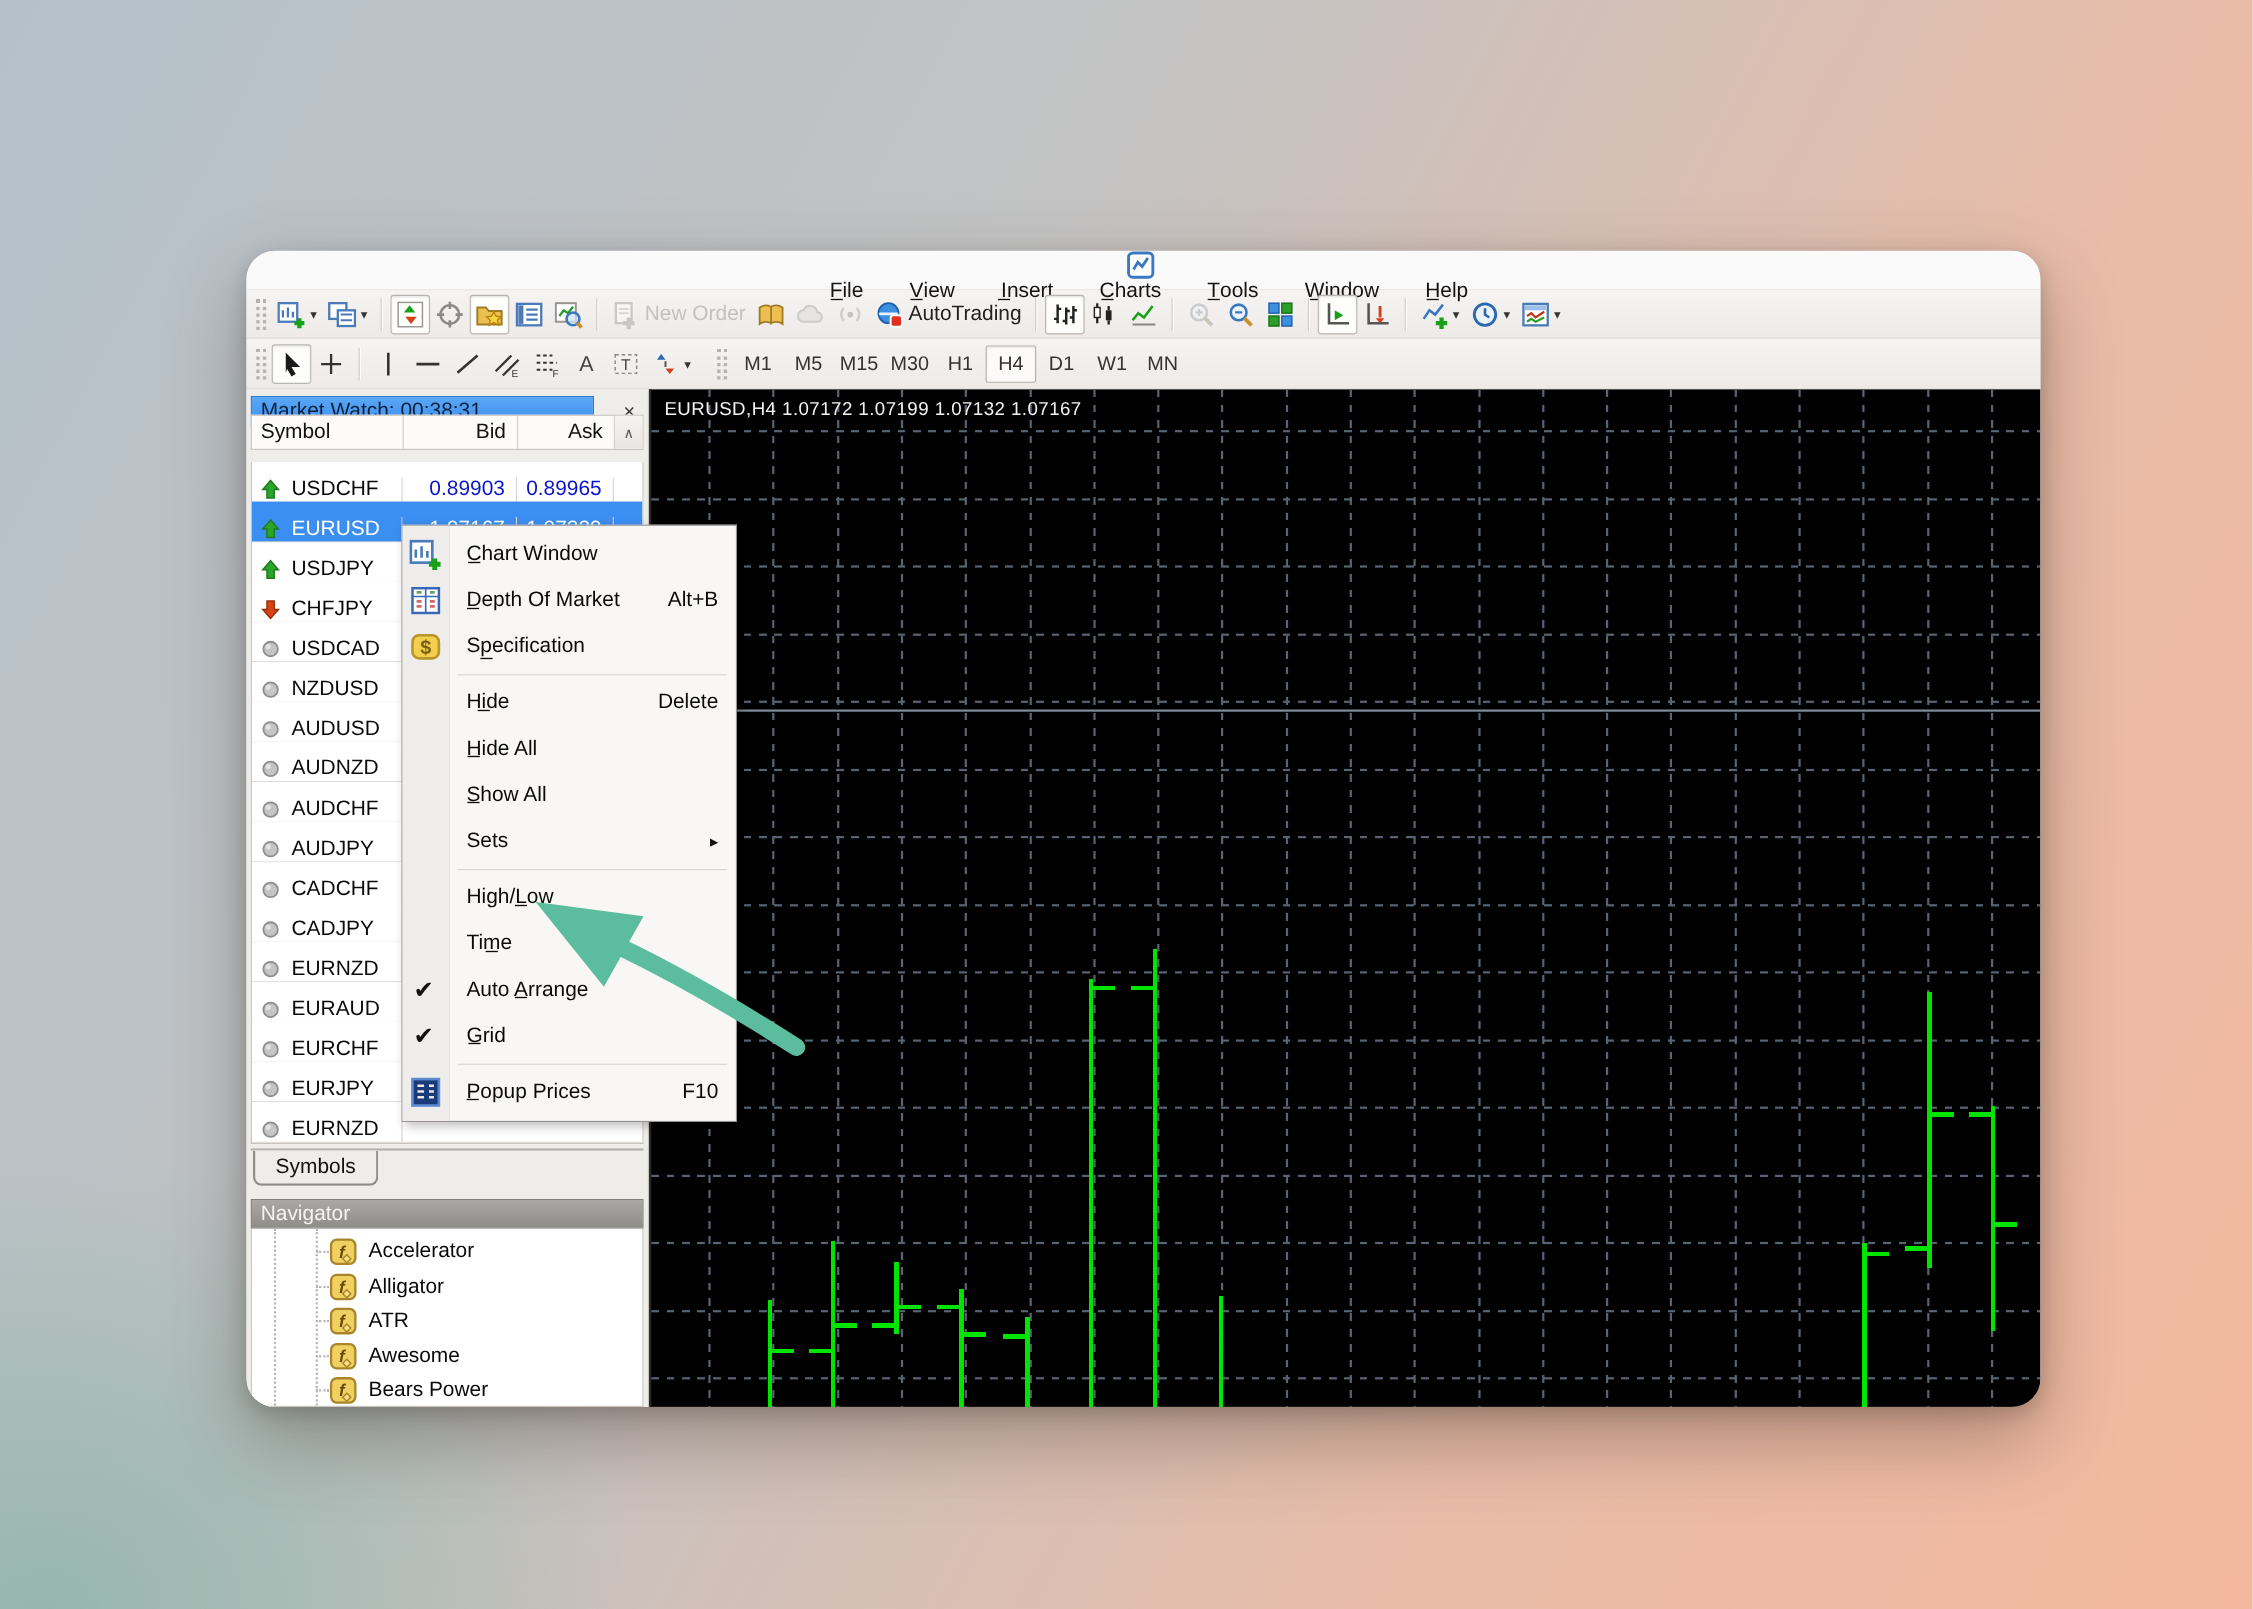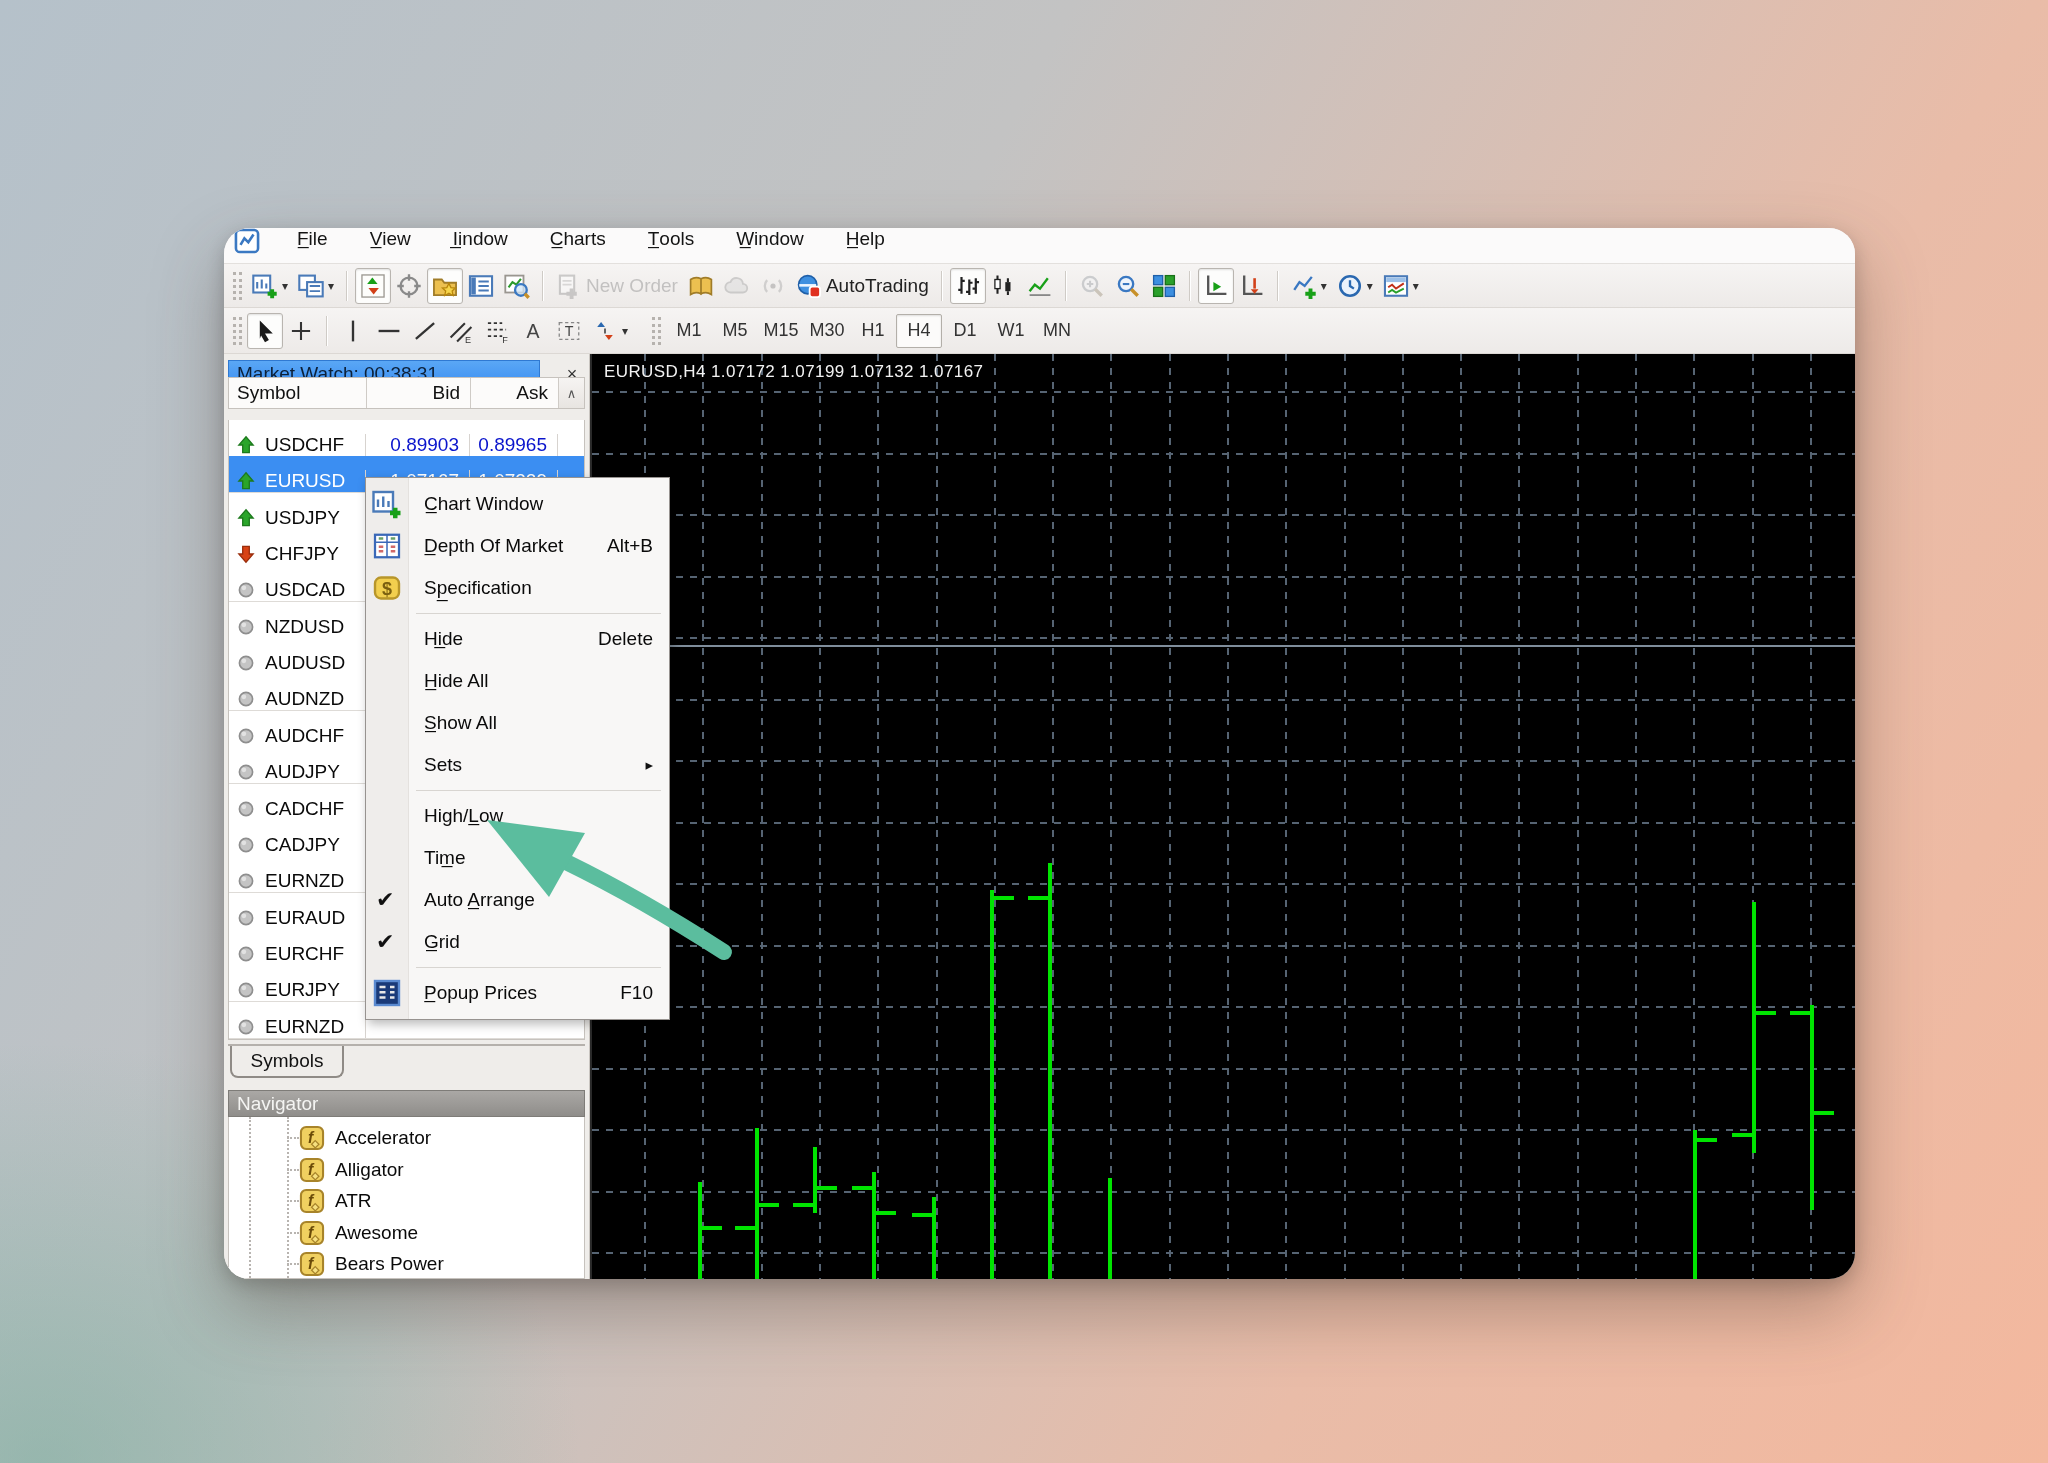--- a/index.html
+++ b/index.html
@@ -8,21 +8,21 @@
   .stage { position:relative; width:2048px; height:1463px;
     background:
       radial-gradient(900px 700px at 2% 100%, rgba(110,170,150,.50), rgba(110,170,150,0) 60%),
       linear-gradient(118deg, #b5c1ca 0%, #c3c3c3 38%, #e9bca8 72%, #f3b89e 100%);
   }
   .window { position:absolute; left:224px; top:228px; width:1631px; height:1051px;
     background:#f0eeec; border-radius:26px; overflow:hidden;
     box-shadow:0 30px 70px rgba(70,55,45,.38), 0 6px 18px rgba(0,0,0,.18); }
   
   .menubar { height:36px; background:#fbfafa; border-bottom:1px solid #e3e0dd;
-    display:flex; align-items:flex-start; padding-left:10px; }
+    display:flex; align-items:center; padding-left:10px;flex-direction:column; }
   .menubar .logo { width:26px; height:26px; margin-right:16px; display:flex; }
   .menubar .mitem { font-size:19px; color:#141414; padding:0 21px; cursor:default; }
   
   .toolbar { display:flex; align-items:center; background:linear-gradient(#f6f4f3,#edeae8);
     border-bottom:1px solid #dcd8d4; padding:0 4px; }
   .tb1 { height:44px; } .tb2 { height:46px; }
   .grip { width:9px; height:28px; margin:0 5px; border-left:3px dotted #b6b2ae; border-right:3px dotted #b6b2ae; }
   .tbtn { height:36px; min-width:36px; display:flex; align-items:center; justify-content:center;
     border:1px solid transparent; border-radius:3px; padding:0 4px; gap:4px; }
   .tbtn.pressed { background:#fdfdfc; border-color:#b9b5b0; box-shadow:inset 0 1px 2px rgba(0,0,0,.12); }
@@ -104,21 +104,21 @@
     <div class="menubar">
       <span class="logo" id="logoSlot">
           <svg viewBox="0 0 20 20" width="26" height="26">
             <rect x="1.5" y="1.5" width="17" height="17" rx="3" fill="#fff" stroke="#3a78c2" stroke-width="2"></rect>
             <path d="M5 13l3-5 3 3 4-6" fill="none" stroke="#3a78c2" stroke-width="2"></path>
           </svg>
         </span>
       <span id="menuSlot" style="display:flex">
           <span class="mitem">F̲ile</span>
           <span class="mitem">V̲iew</span>
-          <span class="mitem">I̲indow</span>
+          <span class="mitem">I̲nsert</span>
           <span class="mitem">C̲harts</span>
           <span class="mitem">T̲ools</span>
           <span class="mitem">W̲indow</span>
           <span class="mitem">H̲elp</span>
         </span>
     </div>
     <div class="toolbar tb1" id="tb1">
         <span class="grip"></span>
         <div class="tbtn">
           <svg viewBox="0 0 20 20" width="26" height="26">

